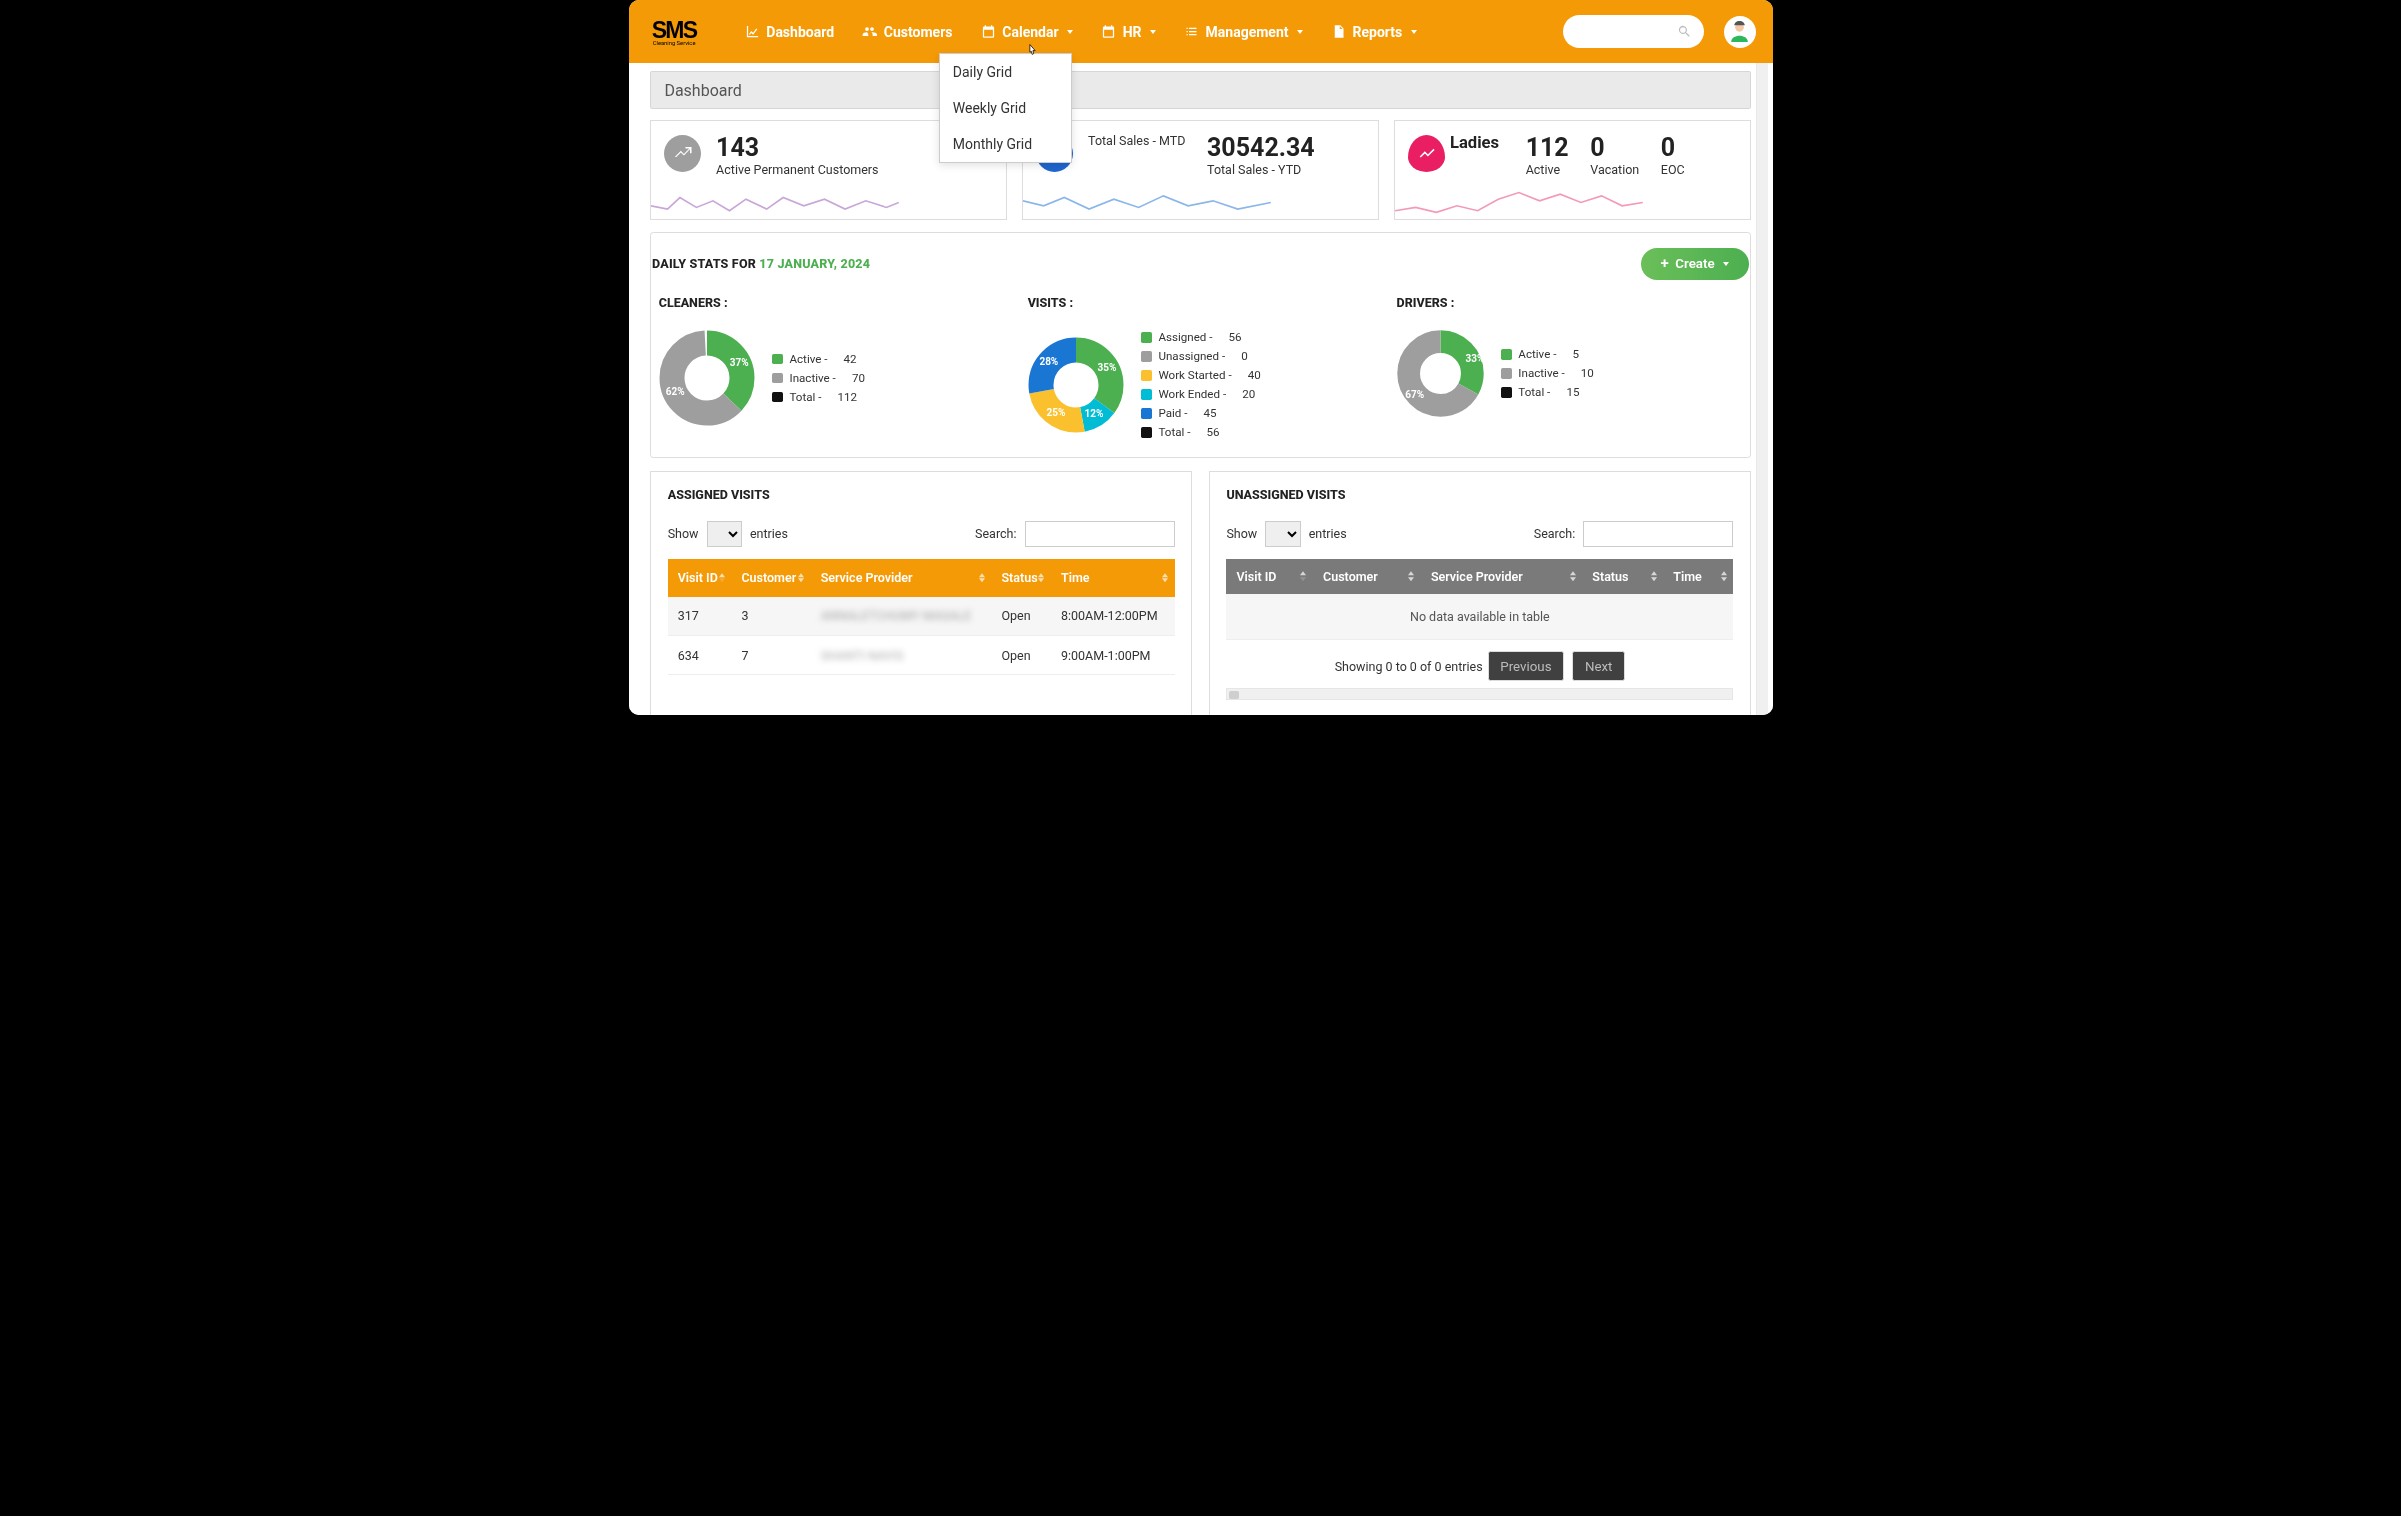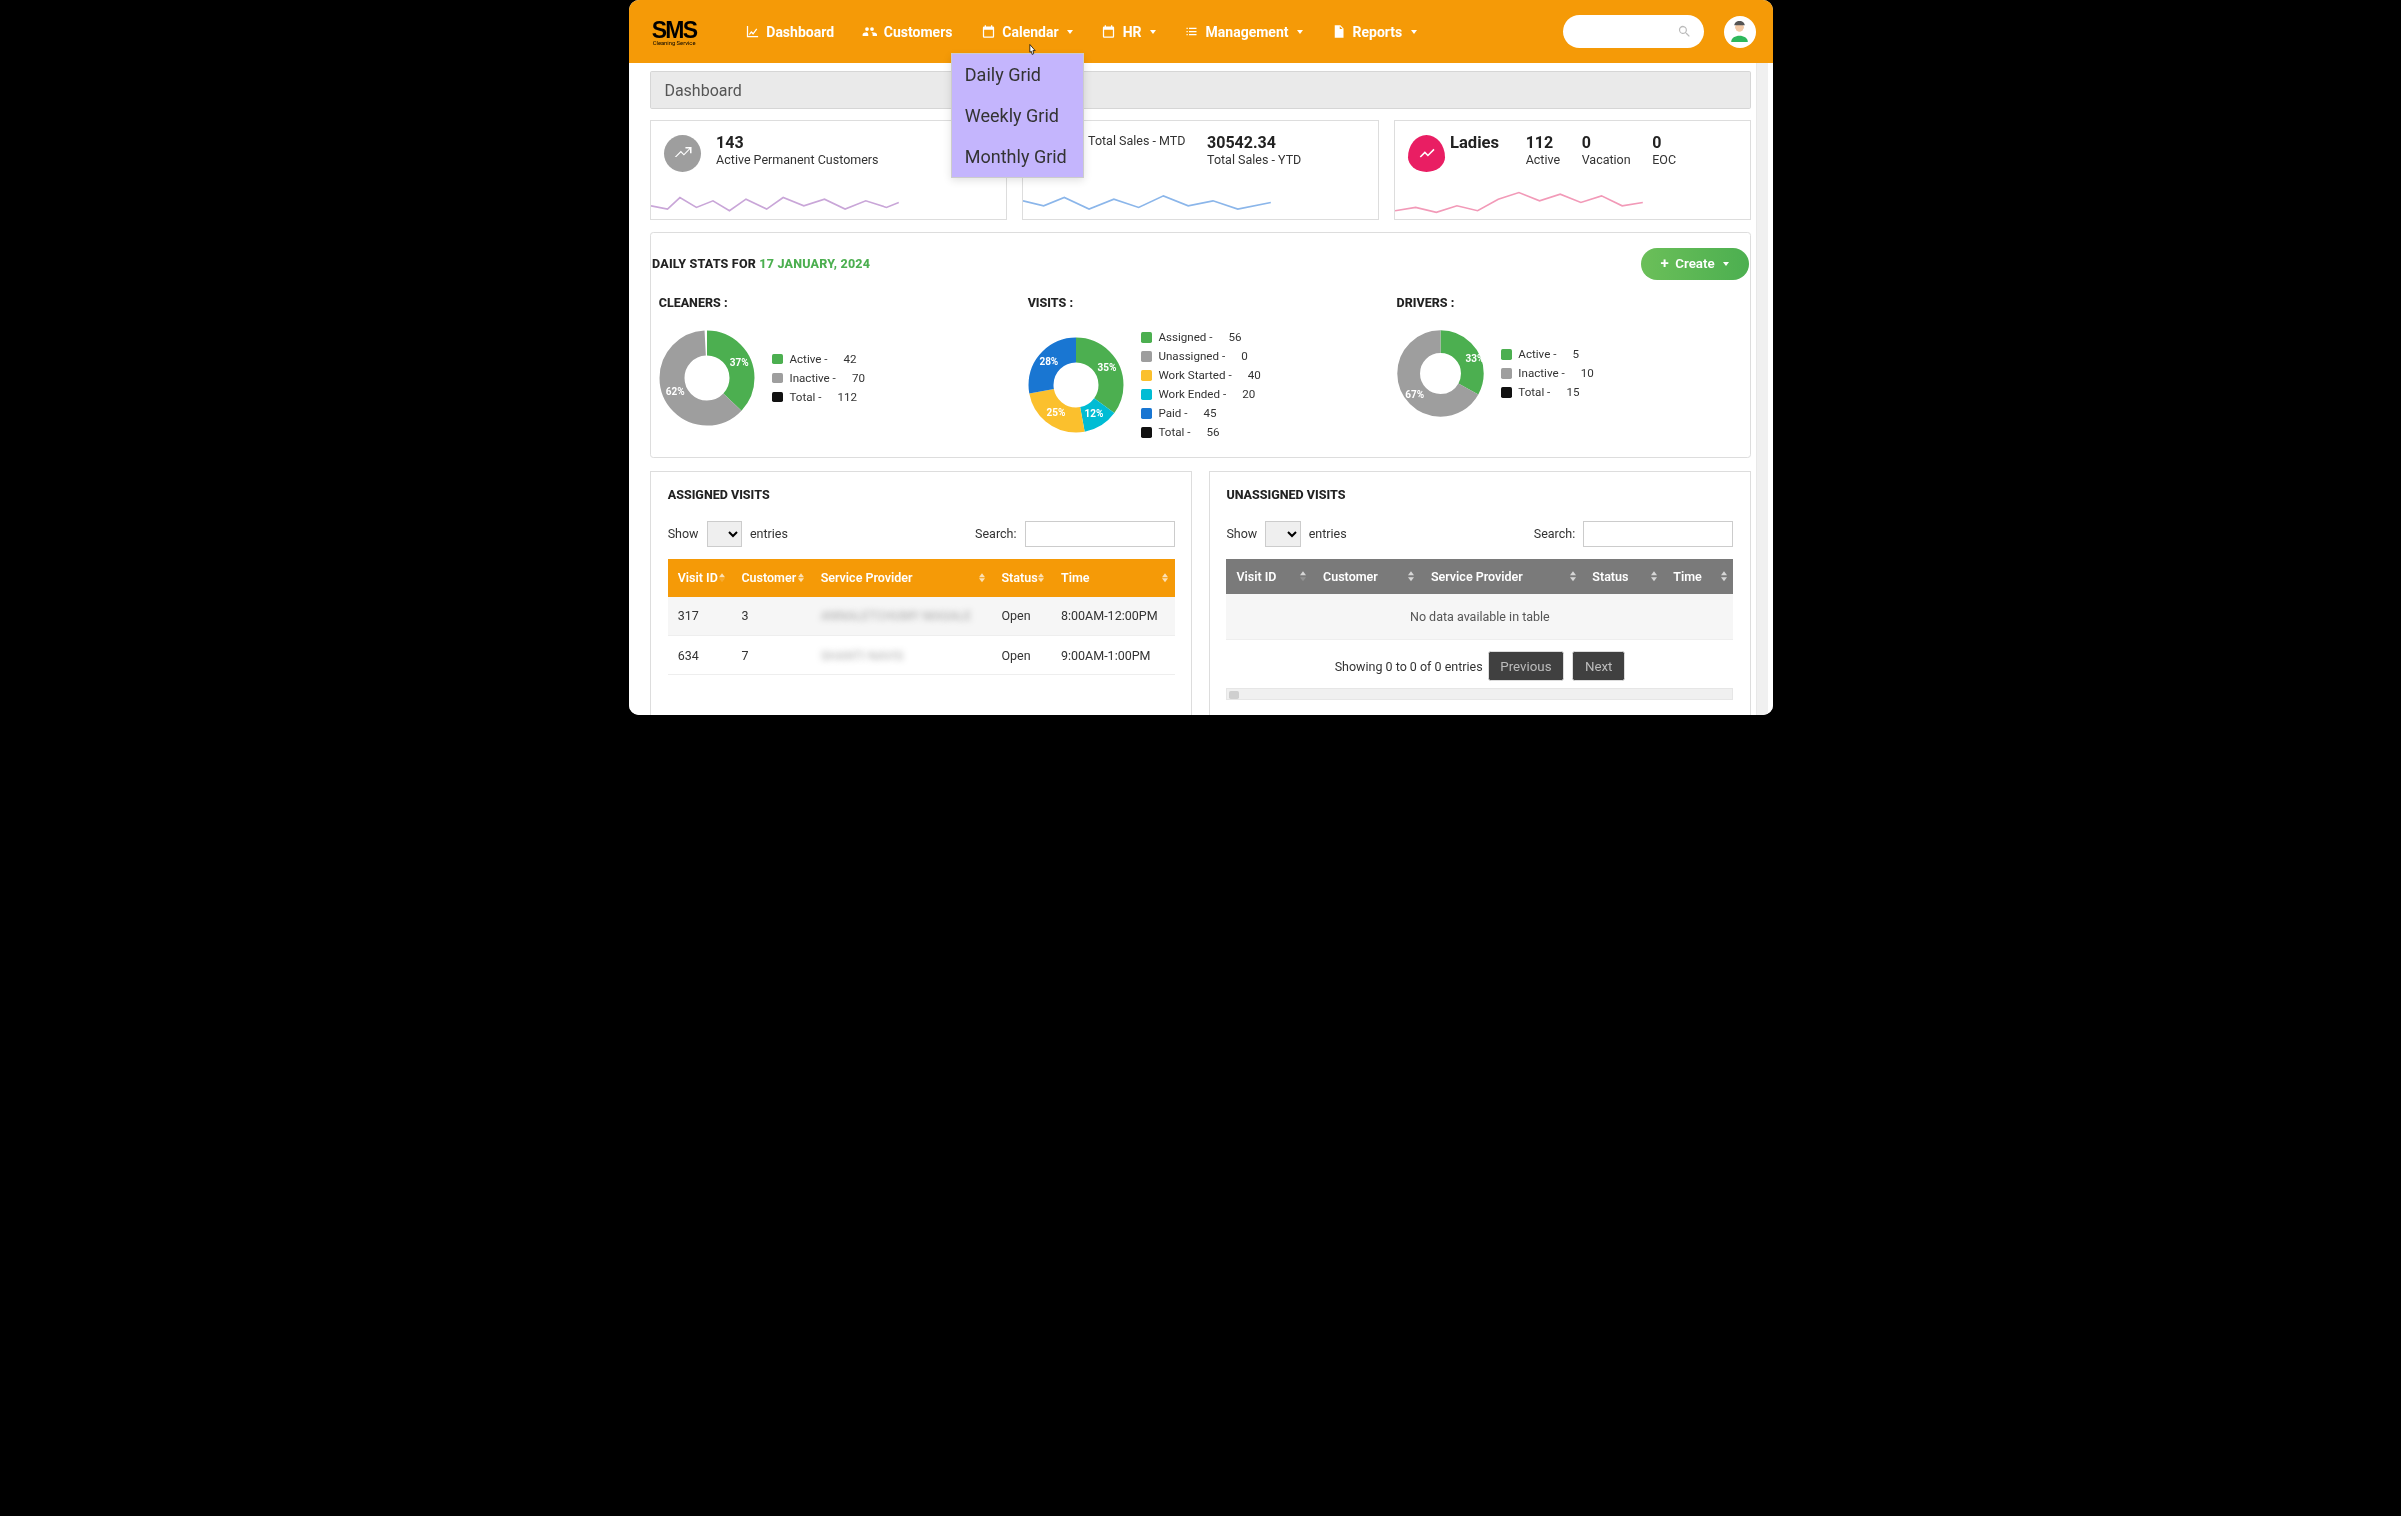--- a/index.html
+++ b/index.html
@@ -66,25 +66,25 @@
   .search-pill svg { width:15px; height:15px; fill:#bbb; }
   .avatar {
     width:32px;height:32px;border-radius:50%;background:#fff;
     display:flex;align-items:center;justify-content:center;overflow:hidden;
     margin-left:15px;
   }
   .avatar svg{width:25px;height:25px;}
   
   .dropdown {
     position:absolute;
-    top:53px; left:322px;
-    background:#c4b5fd; color:#333;
+    top:53px; left:310px;
+    background:#ffffff; color:#333;
     border:0.8px solid #ccc;
     box-shadow:0 3.3px 8.3px rgba(0,0,0,0.12);
-    width:133px; font-size:18px;
+    width:133px; font-size:14px;
     z-index:50;
   }
   .dropdown-item { padding:10px 13.3px; cursor:pointer; }
   .cursor-pointer-icon {
     position:absolute; top:43px; left:394px; z-index:60;
     width:18.3px;height:18.3px;
   }
   
   .body-scroll {
     flex:1; overflow:auto; background:#fff;
@@ -106,21 +106,21 @@
     padding:11.6px 15px 5px 15px; position:relative; overflow:hidden;
     min-height:100px;
   }
   .stat-card .circle {
     width:37px;height:37px;border-radius:50%;
     display:flex;align-items:center;justify-content:center;
     position:absolute; top:13.3px; left:13.3px;
   }
   .circle svg{width:18.3px;height:18.3px;fill:#fff;}
   .stat-body { margin-left:50px; display:flex; gap:21.6px; }
-  .stat-col .big { font-size:16px; font-weight:700; color:#222; }
+  .stat-col .big { font-size:25px; font-weight:700; color:#222; }
   .stat-col .lbl { font-size:12.5px; color:#333; line-height:1.3; }
   .sparkline { position:absolute; bottom:0; left:0; right:0; height:38px; }
   
   .panel {
     border:0.8px solid var(--border); border-radius:3.3px;
     padding:15px 1px; margin-bottom:13.3px; background:#fff;
   }
   .panel-head { display:flex; align-items:center; justify-content:space-between; margin-bottom:15px;}
   .panel-title { font-size:12.5px; font-weight:800; color:#222; letter-spacing:0.2px;}
   .panel-title .date { color:var(--green); }

